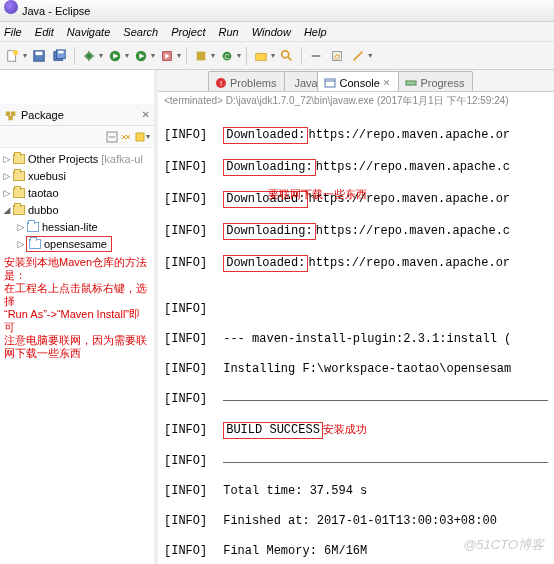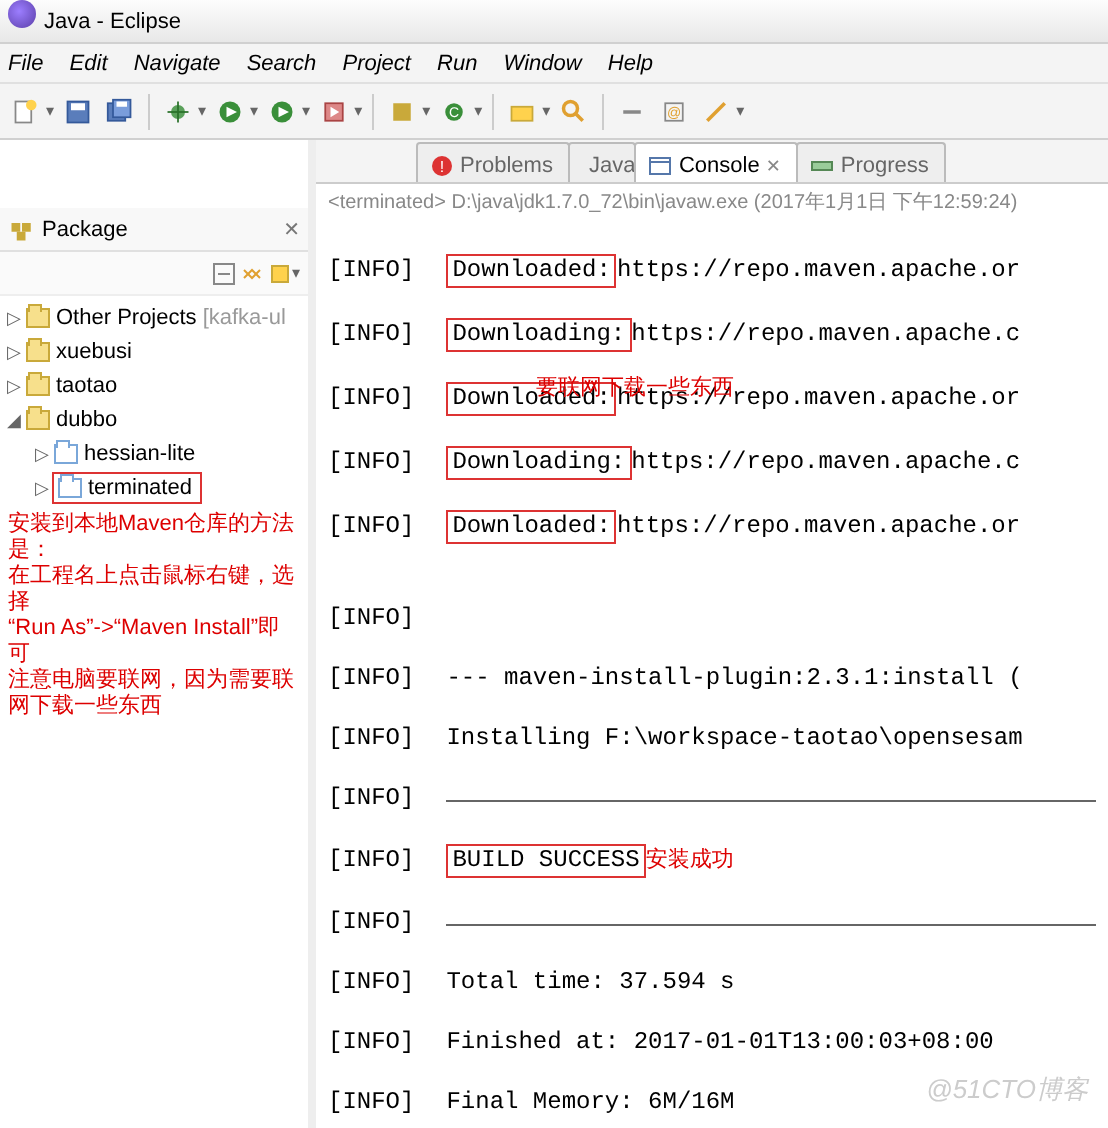--- a/index.html
+++ b/index.html
@@ -224,21 +224,21 @@
             <span class="folder-icon"></span>
           </span>
         <span>hessian-lite</span>
       </div>
       <div class="tree-row" style="padding-left:16px">
         <span class="arrow">▷</span>
         <span class="highlighted">
           <span class="ticon">
               <span class="folder-icon"></span>
             </span>
-          <span>terminated</span>
+          <span>opensesame</span>
         </span>
       </div>
     </div>
     <div class="redtext" style="white-space:pre-line">安装到本地Maven仓库的方法是：
 在工程名上点击鼠标右键，选择
 “Run As”-&gt;“Maven Install”即可
 注意电脑要联网，因为需要联网下载一些东西</div>
   </div>
 
   <div class="main">

